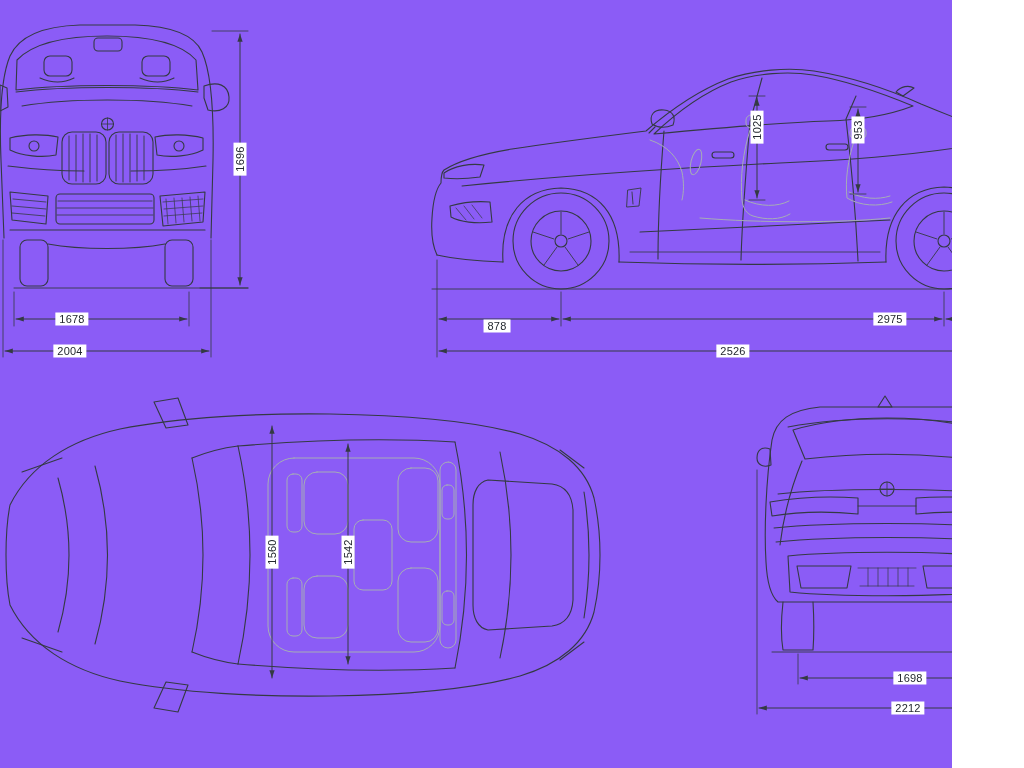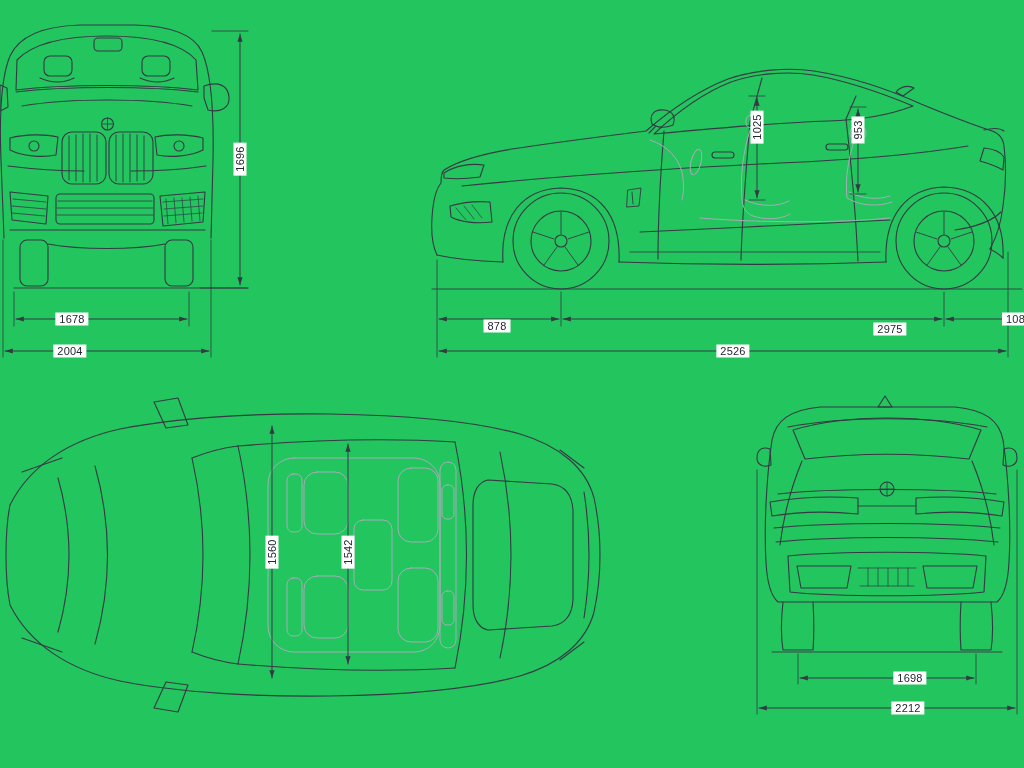--- a/index.html
+++ b/index.html
@@ -1,17 +1,17 @@
 <!DOCTYPE html>
 <html><head>
 <meta charset="utf-8">
 <style>
   html,body{margin:0;padding:0;background:#ffffff;}
   #canvas{
-    position:relative;width:1024px;height:768px;background:#22c55e;
+    position:relative;width:952px;height:768px;background:#8b5cf6;
     overflow:hidden;font-family:"Liberation Sans",sans-serif;
   }
   #canvas svg{position:absolute;left:0;top:0;}
   .dim{
     position:absolute;font-size:11px;line-height:1;color:#23282f;
     background:#ffffff;padding:1px 4px;white-space:nowrap;
     transform:translate(-50%,-50%);letter-spacing:.2px;
   }
   .dim.rot{transform:translate(-50%,-50%) rotate(-90deg);}
   .dim.left{transform:translate(0,-50%);}
@@ -219,21 +219,21 @@
   </g>
 </svg>
 
 <span class="dim rot" style="left:240px;top:159px;">1696</span>
 <span class="dim" style="left:72px;top:319px;">1678</span>
 <span class="dim" style="left:70px;top:351px;">2004</span>
 
 <span class="dim rot" style="left:757px;top:127px;">1025</span>
 <span class="dim rot" style="left:858px;top:130px;">953</span>
 <span class="dim" style="left:497px;top:326px;">878</span>
-<span class="dim" style="left:890px;top:319px;margin-top:10px;">2975</span>
+<span class="dim" style="left:890px;top:319px;">2975</span>
 <span class="dim left" style="left:1002px;top:319px;">1082</span>
 <span class="dim" style="left:733px;top:351px;">2526</span>
 
 <span class="dim rot" style="left:272px;top:552px;">1560</span>
 <span class="dim rot" style="left:348px;top:552px;">1542</span>
 
 <span class="dim" style="left:910px;top:678px;">1698</span>
 <span class="dim" style="left:908px;top:708px;text-align:center;">2212</span>
 
 </div>

